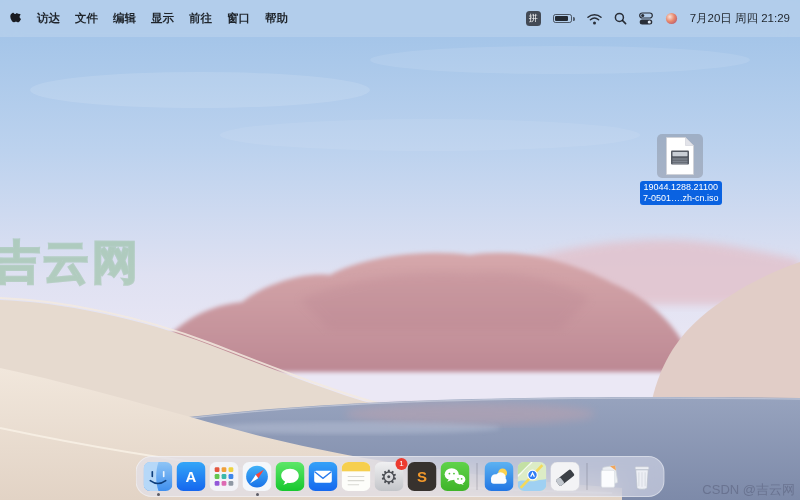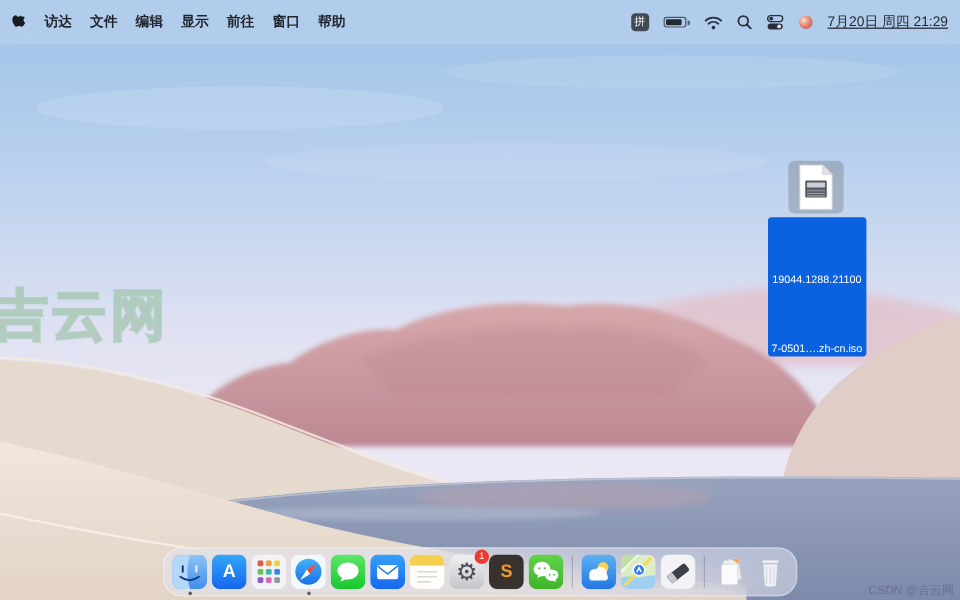--- a/index.html
+++ b/index.html
@@ -13,21 +13,21 @@
   
   .wm-left{
     position:absolute;left:-6px;top:232px;z-index:2;
     font-size:46px;font-weight:800;letter-spacing:3px;
     color:rgba(160,198,168,0.18);
     -webkit-text-stroke:2.2px rgba(150,192,160,0.55);
     user-select:none;pointer-events:none;
   }
   .wm-corner{
     position:absolute;right:5px;bottom:1px;z-index:2;
-    font-size:10px;color:rgba(72,78,104,0.40);
+    font-size:13px;color:rgba(72,78,104,0.40);
   }
   
   .menubar{
     position:absolute;top:0;left:0;right:0;height:37px;z-index:10;
     display:flex;align-items:center;padding:0 10px;box-sizing:border-box;
     background:rgba(182,207,235,0.82);
     backdrop-filter:blur(10px);
     color:rgba(10,12,16,0.88);font-size:11.5px;justify-content:space-between;
   }
   .menubar .left,.menubar .right{display:flex;align-items:center;}
@@ -36,34 +36,34 @@
   .mb-app{font-weight:bold;}
   .mb-item{cursor:default;font-weight:bold;}
   .ime-box{
     width:15px;height:15px;border-radius:3.5px;background:rgba(52,56,64,0.88);
     color:#fff;font-size:9px;display:flex;align-items:center;justify-content:center;
   }
   .bat{display:flex;align-items:center;}
   .bat-body{width:19px;height:9px;border:1px solid rgba(20,22,28,0.65);border-radius:2.5px;padding:1px;box-sizing:border-box;}
   .bat-fill{display:block;height:100%;width:86%;background:rgba(16,18,24,0.88);border-radius:1px;}
   .bat-cap{width:2px;height:4px;background:rgba(20,22,28,0.6);border-radius:0 1.5px 1.5px 0;margin-left:1px;}
-  .mb-date{white-space:nowrap;text-decoration:underline;}
+  .mb-date{white-space:nowrap;}
   
   .desk-icon{position:absolute;left:640px;top:134px;width:80px;z-index:3;text-align:center;cursor:default;}
   .desk-tile{
     width:46px;height:44px;margin:0 auto;border-radius:5px;
     background:rgba(118,122,132,0.38);
     display:flex;align-items:center;justify-content:center;
   }
   .desk-label{
     margin:3px auto 0;width:fit-content;max-width:80px;
     background:#0a62e1;border-radius:3px;padding:1px 3px;
     color:#fff;font-size:9px;line-height:11px;
   }
-  .desk-label span{display:block;white-space:nowrap;margin-top:46px;}
+  .desk-label span{display:block;white-space:nowrap;}
   
   .dock{
     position:absolute;bottom:3px;left:50%;transform:translateX(-50%);z-index:10;
     display:flex;align-items:center;gap:4px;
     padding:5px 7px;border-radius:16px;
     background:rgba(226,228,242,0.55);
     border:0.5px solid rgba(255,255,255,0.4);
     backdrop-filter:blur(14px);
   }
   .dock-item{position:relative;width:29px;height:29px;}

